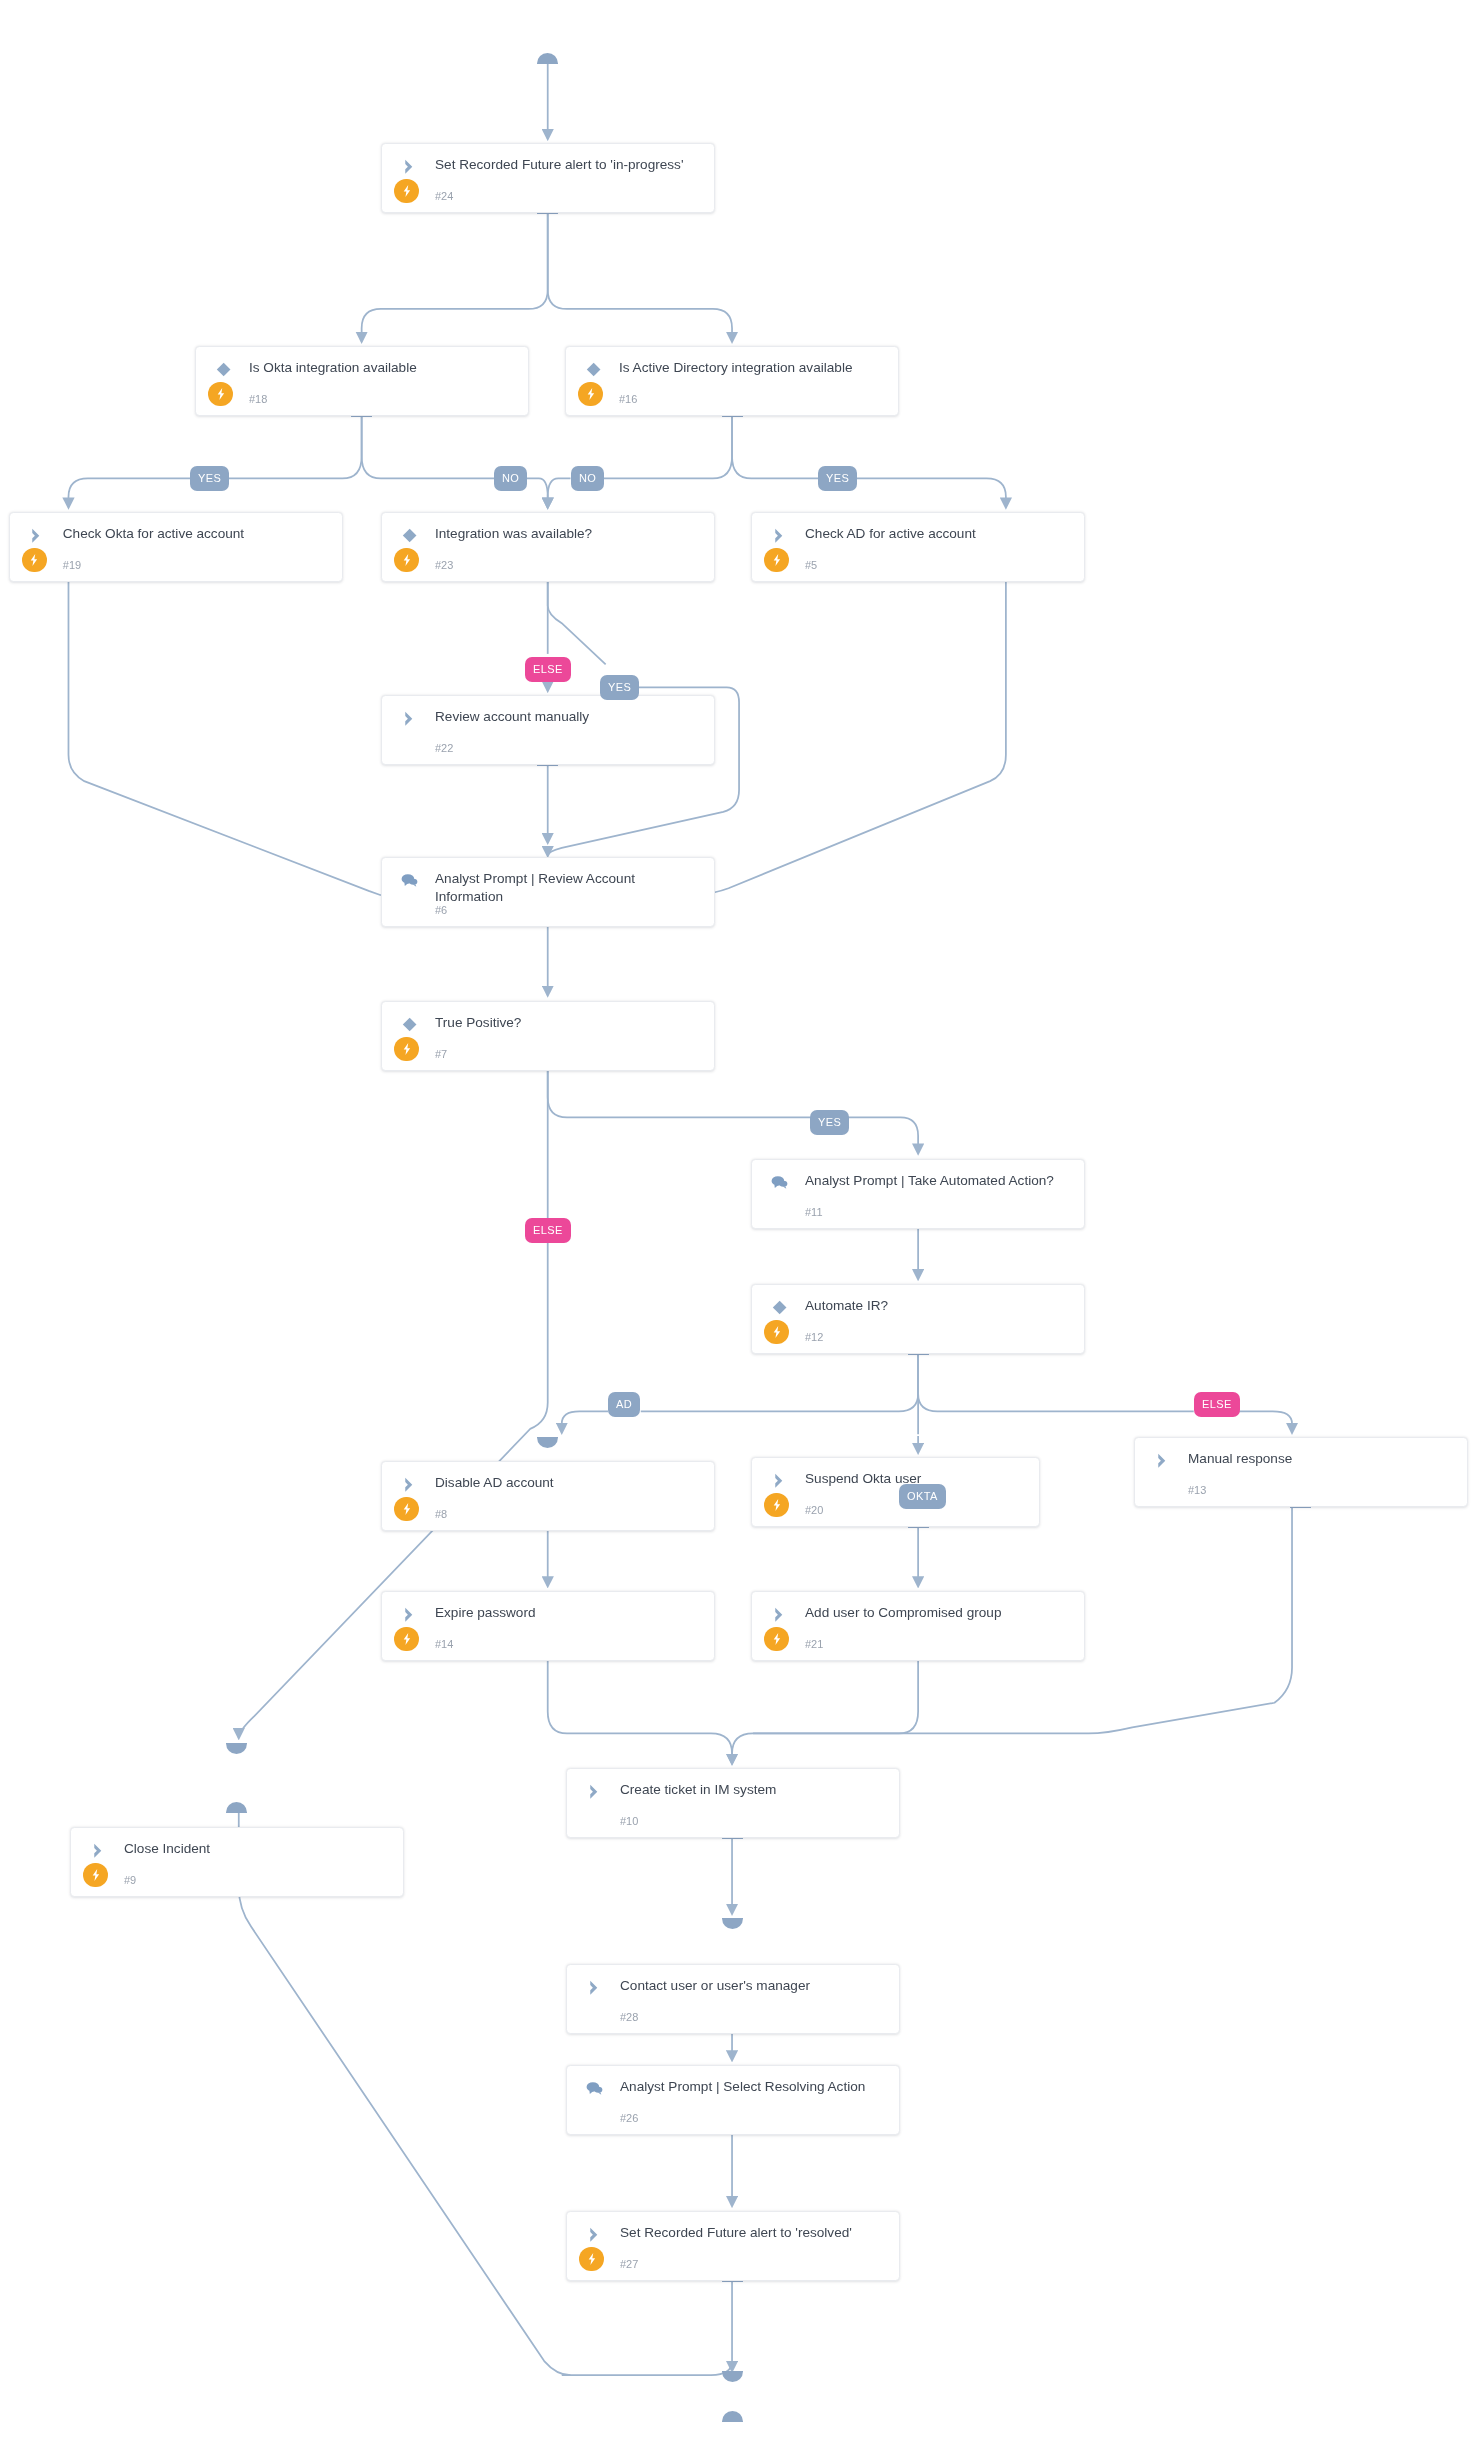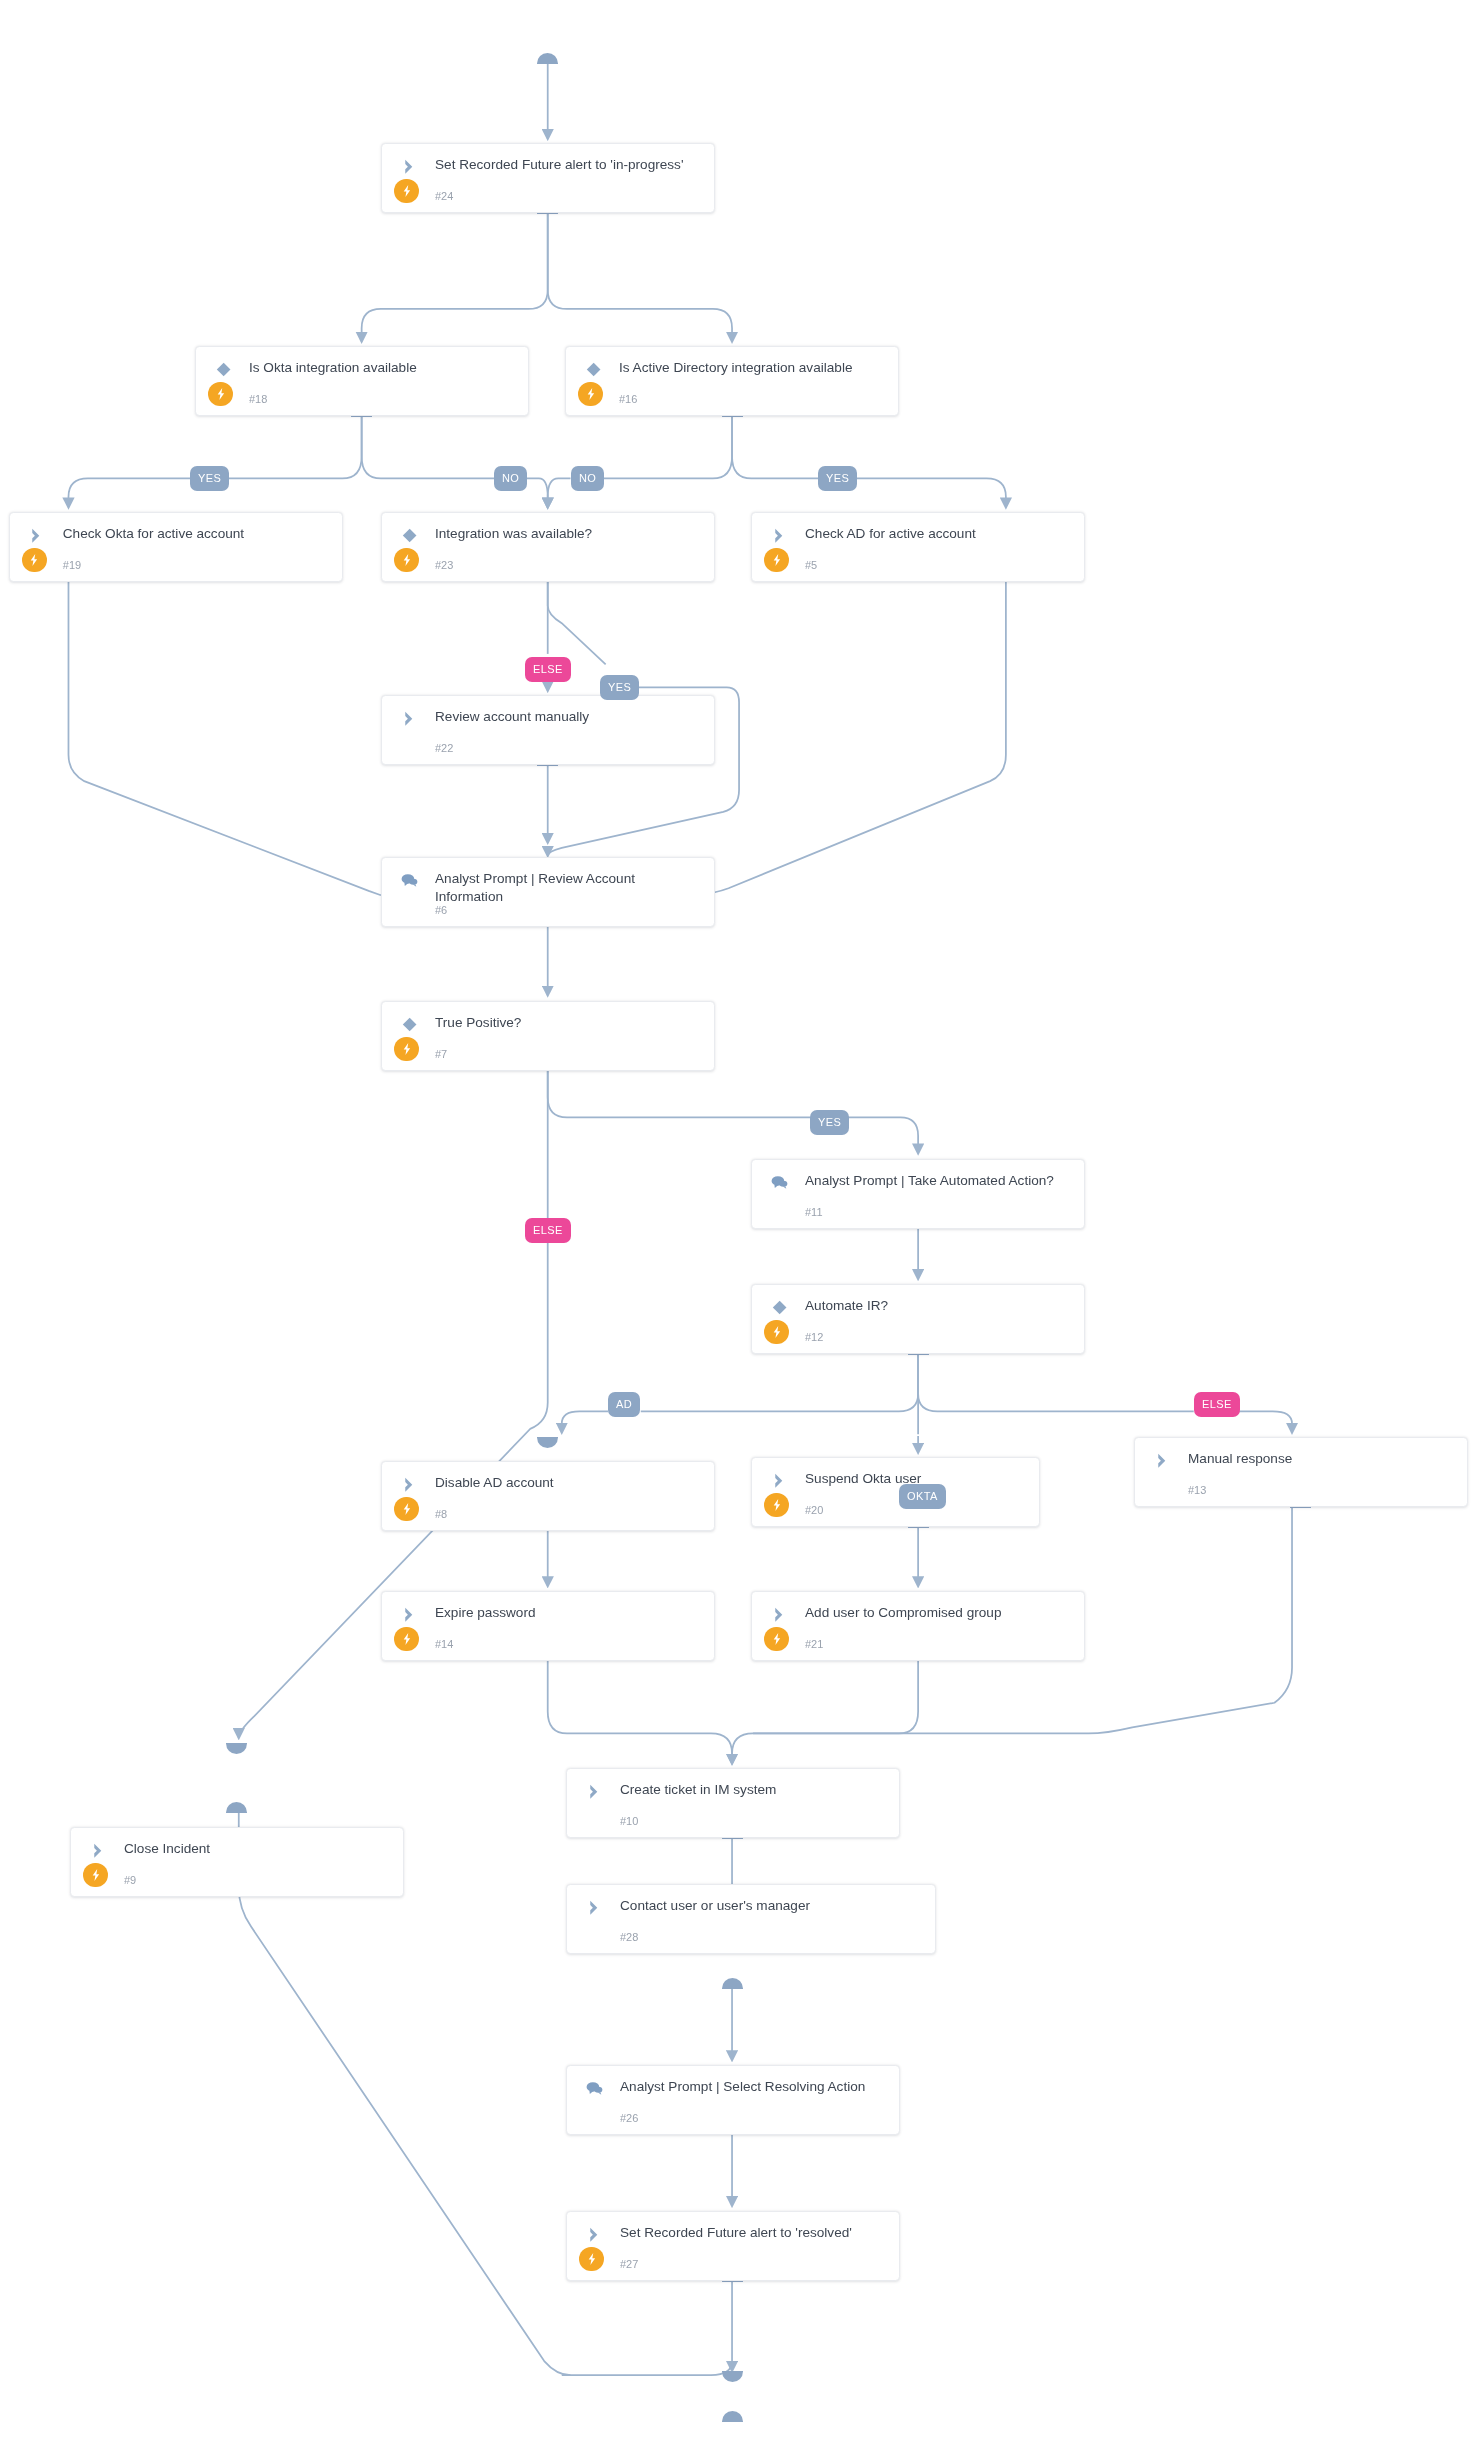--- a/index.html
+++ b/index.html
@@ -482,21 +482,21 @@
       </div>
       <div class="node" style="left: 566px; top: 1768px; width: 334px; height: 70px;">
         <span class="type-icon">
           <svg width="19.3" height="19.3" viewBox="0 0 22 22">
             <path d="M6 3 L14 11 L6 19 L6 14 L9 11 L6 8 Z" fill="#8fa9c6"></path>
           </svg>
         </span>
         <div class="node-title">Create ticket in IM system</div>
         <div class="node-id">#10</div>
       </div>
-      <div class="node" style="left: 566px; top: 1884px; width: 370px; height: 70px;">
+      <div class="node" style="left: 566px; top: 1964px; width: 334px; height: 70px;">
         <span class="type-icon">
           <svg width="19.3" height="19.3" viewBox="0 0 22 22">
             <path d="M6 3 L14 11 L6 19 L6 14 L9 11 L6 8 Z" fill="#8fa9c6"></path>
           </svg>
         </span>
         <div class="node-title">Contact user or user's manager</div>
         <div class="node-id">#28</div>
       </div>
       <div class="node" style="left: 566px; top: 2065px; width: 334px; height: 70px;">
         <span class="type-icon">

